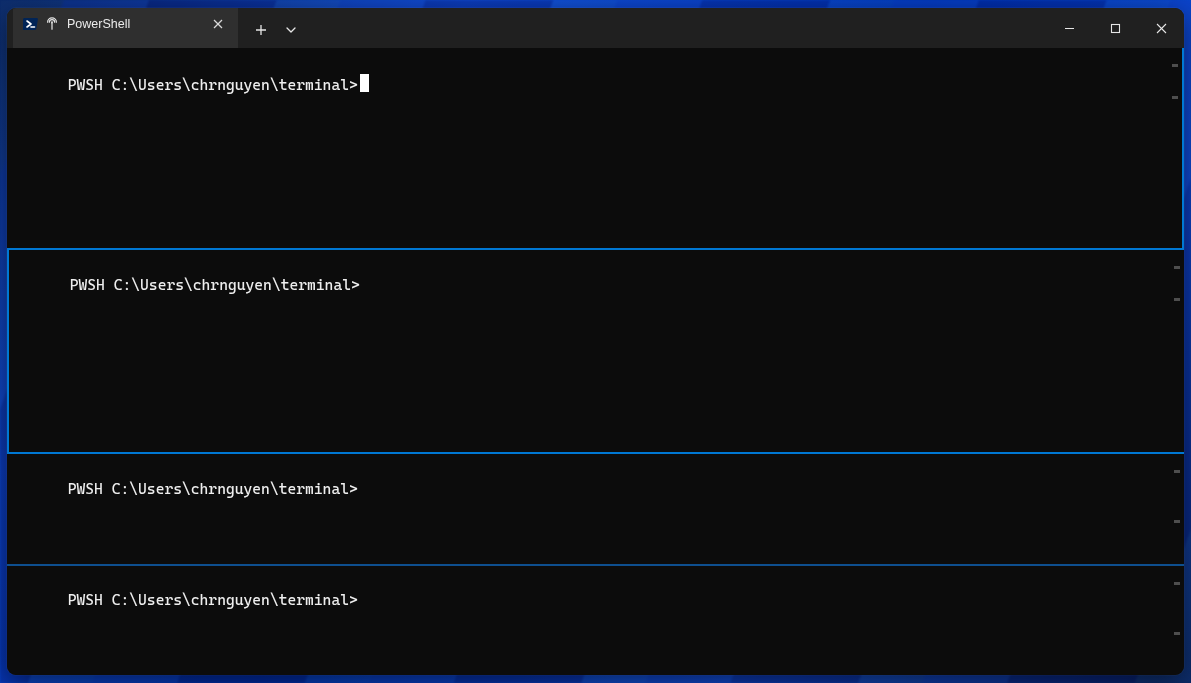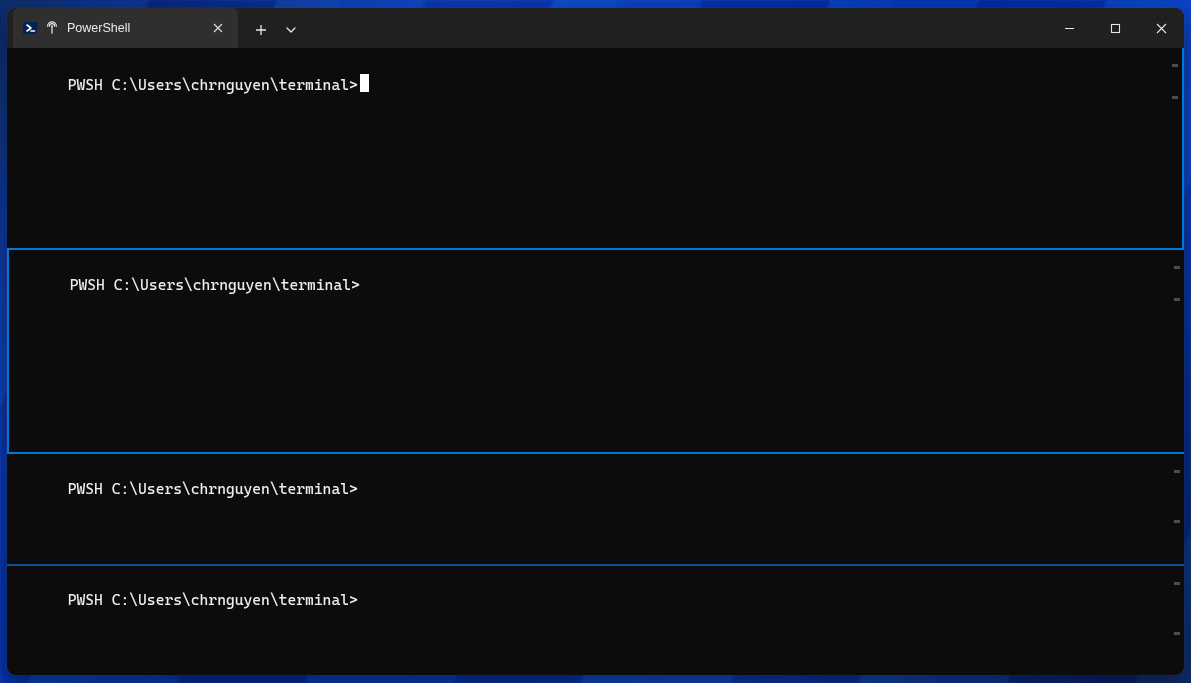--- a/index.html
+++ b/index.html
@@ -45,21 +45,21 @@
   .tabs-zone {
     display: flex;
     align-items: flex-end;
     padding-left: 6px;
     flex: 0 0 auto;
   }
   .tab {
     display: flex;
     align-items: center;
     gap: 8px;
-    height: 40px;
+    height: 48px;
     margin-top: 6px;
     padding: 0 10px 0 10px;
     background: #2f2f2f;
     color: #eaeaea;
     font-size: 12.5px;
     border-radius: 6px 6px 0 0;
     min-width: 225px;
     position: relative;
   }
   .tab .tab-icons {

